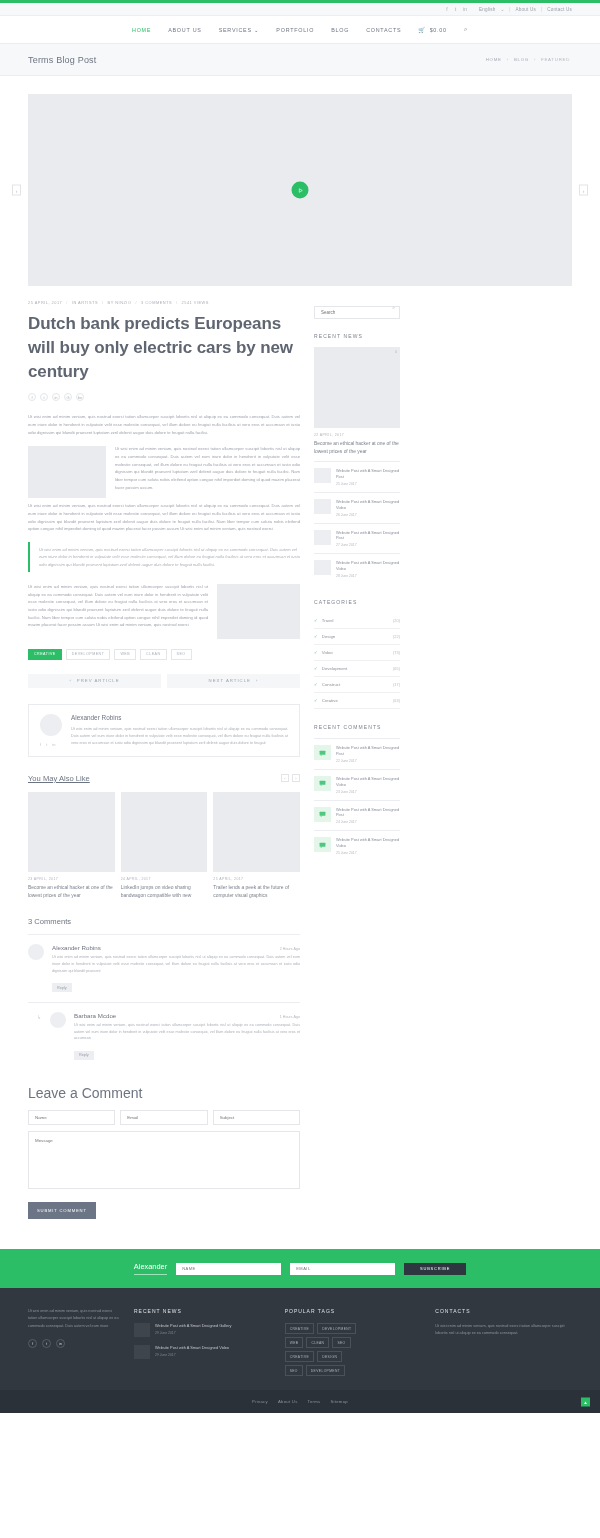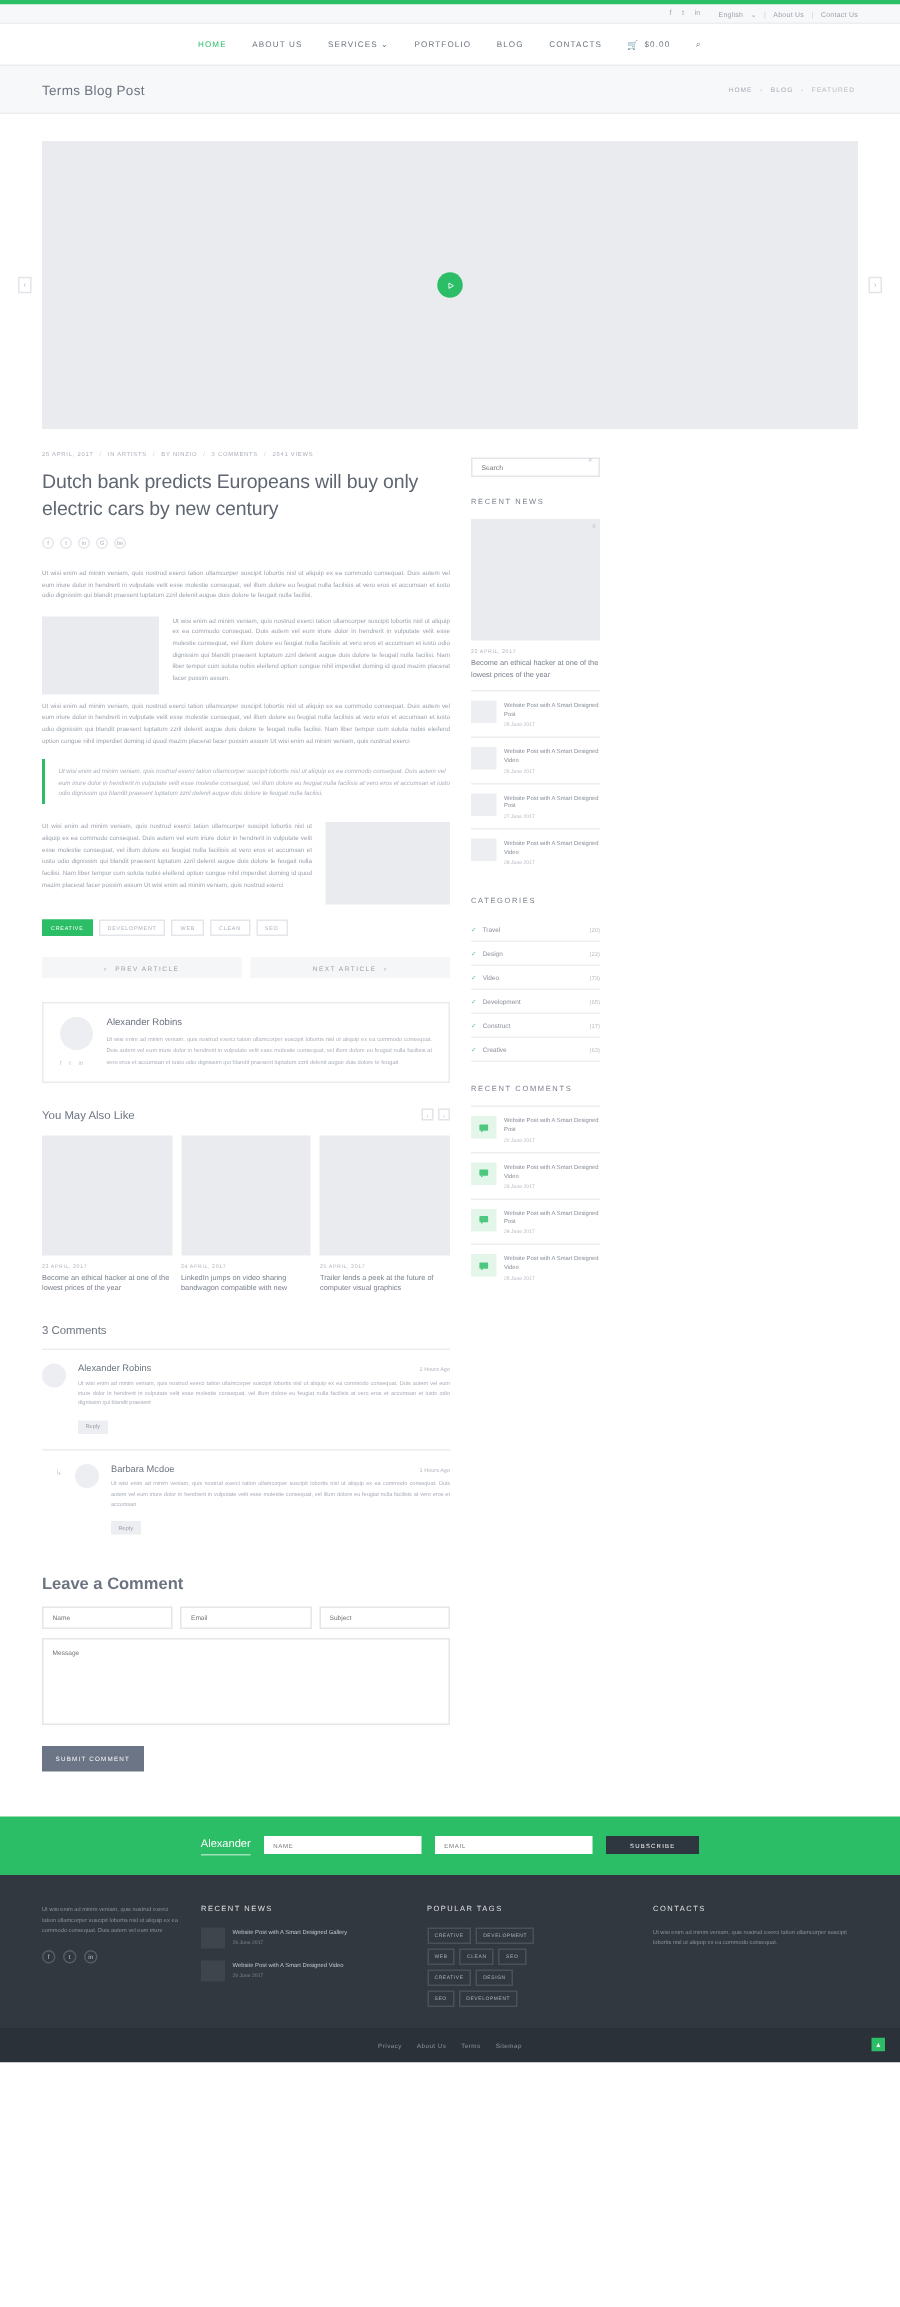--- a/index.html
+++ b/index.html
@@ -90,21 +90,21 @@
   .main { width: 272px; }
   .side { width: 86px; }
 
   
   .meta {
     font-size: 3.9px; letter-spacing: .5px; color: #a9aeb7;
     margin-bottom: 7px; display: flex; gap: 4px; flex-wrap: wrap;
   }
   .meta .sl { color: #ccd0d6; }
   .post-title {
-    font-size: 13px; line-height: 1.42; font-weight: 400;
+    font-size: 17px; line-height: 1.42; font-weight: 700;
     color: #5f6672; letter-spacing: -.1px; margin-bottom: 9px;
   }
   .share { display: flex; gap: 4px; margin-bottom: 12px; }
   .share i {
     width: 8px; height: 8px; border-radius: 50%; border: 1px solid #e4e6ea;
     display: flex; align-items: center; justify-content: center;
     font-size: 4px; color: #adb2bb; font-style: normal;
   }
   .para {
     font-size: 4.2px; line-height: 1.82; color: #9ca2ac;
@@ -134,21 +134,21 @@
     border: 1px solid #e9ebee; padding: 9px 11px; display: flex; gap: 9px;
     margin-bottom: 17px;
   }
   .author .av { width: 22px; height: 22px; border-radius: 50%; background: #eceef1; flex: 0 0 auto; }
   .author h4 { font-size: 6.4px; font-weight: 400; color: #6d7481; margin-bottom: 5px; }
   .author p { font-size: 3.8px; line-height: 1.85; color: #a9aeb7; text-align: justify; }
   .author .asoc { display: flex; flex-direction: row; gap: 5px; margin-top: 6px; font-size: 4px; color: #bfc4cc; }
 
   
   .sechead { display: flex; align-items: center; justify-content: space-between; margin-bottom: 9px; }
-  .sechead h3 { font-size: 7.6px; font-weight: 400; color: #6d7481; }
+  .sechead h3 { font-size: 7.6px; font-weight: 400; color: #6d7481; text-decoration: underline; }
   .sechead .navs { display: flex; gap: 3px; }
   .sechead .navs span {
     width: 8px; height: 8px; border: 1px solid #e2e4e8; display: flex;
     align-items: center; justify-content: center; font-size: 4px; color: #b4b9c2;
   }
   .rel { display: flex; gap: 6px; margin-bottom: 18px; }
   .rel .c { flex: 1; }
   .rel .th { height: 80px; background: #eaebef; margin-bottom: 5px; }
   .rel .d { font-size: 3.5px; letter-spacing: .4px; color: #aeb3bc; margin-bottom: 3px; }
   .rel .t { font-size: 4.9px; line-height: 1.55; color: #787f8b; }
@@ -166,21 +166,21 @@
   .cmt .row { display: flex; align-items: baseline; justify-content: space-between; margin-bottom: 3px; }
   .cmt h5 { font-size: 6.2px; font-weight: 400; color: #6d7481; }
   .cmt .ago { font-size: 3.7px; color: #b2b7bf; }
   .cmt p { font-size: 3.7px; line-height: 1.85; color: #a9aeb7; text-align: justify; }
   .reply-btn {
     display: inline-block; margin-top: 5px; background: #eceef1; color: #9aa0aa;
     font-size: 3.8px; padding: 2.5px 5px;
   }
 
   
-  .form-title { font-size: 11px; font-weight: 700; color: #6d7481; margin: 16px 0 9px 0; }
+  .form-title { font-size: 14px; font-weight: 400; color: #6d7481; margin: 16px 0 9px 0; }
   .frow { display: flex; gap: 5px; margin-bottom: 6px; }
   .frow input {
     flex: 1; height: 15px; border: 1px solid #e4e6ea; background: #fff;
     font-size: 4.4px; color: #a9aeb7; padding: 0 6px; font-family: inherit;
   }
   textarea.msg {
     width: 100%; height: 58px; border: 1px solid #e4e6ea; background: #fff;
     font-size: 4.4px; color: #a9aeb7; padding: 6px; font-family: inherit; resize: none;
   }
   .submit {

